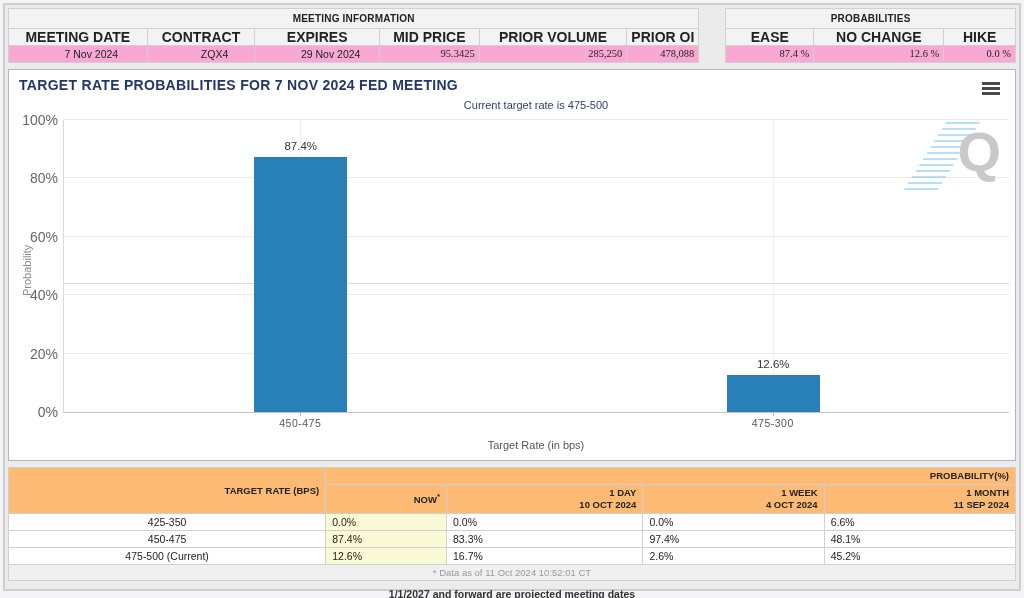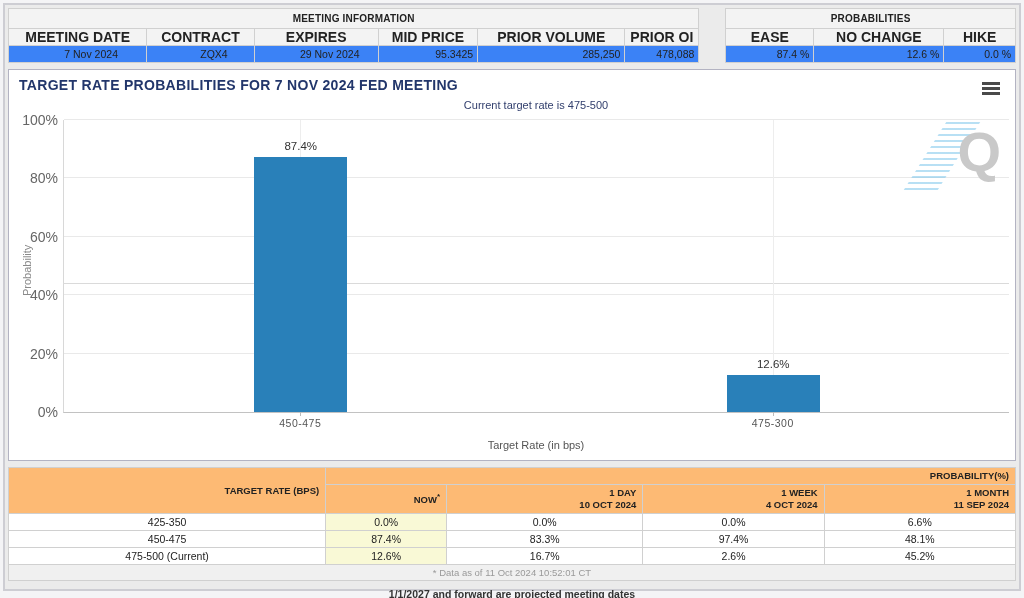--- a/index.html
+++ b/index.html
@@ -30,22 +30,22 @@
     padding:2px 4px;
     white-space:nowrap;
   }
   table.info .ttl {
     background:#f3f3f3; font-weight:bold; text-align:center;
     height:20px; font-size:10px; letter-spacing:.2px;
   }
   table.info .hdr th {
     background:#f3f3f3; font-weight:bold; text-align:center; height:17px; font-size:14px;
   }
-  table.info .val td { height:16px; font-size:10.5px; background:#3b82f6;padding-left:31px; }
-  .ta-c { text-align:center; } .ta-r { text-align:right; }
+  table.info .val td { height:16px; font-size:10.5px; background:#f9a8d4;padding-left:31px; }
+  .ta-c { text-align:center; } .ta-r { text-align:right;font-family:Liberation Serif, serif; }
 
   
   .chart-panel {
     position:relative; margin-top:6px;
     background:#fff; border:1px solid #b3b3c2;
     height:392px;
   }
   .chart-title {
     position:absolute; top:7px; left:10px;
     font-size:14px; font-weight:bold; color:#22366b; letter-spacing:.3px;
@@ -102,21 +102,21 @@
   table.prob {
     border-collapse:collapse; width:100%; margin-top:6px;
     background:#fff; border:1px solid #bfbfbf;
   }
   table.prob th, table.prob td {
     border:1px solid #d0d0d0; padding:2px 6px; white-space:nowrap;
   }
   table.prob th { background:#fdba74; font-weight:bold; text-align:right; font-size:9.5px; line-height:12px; }
   table.prob td { font-size:10.5px; height:16px; }
   table.prob td.rate { text-align:center; }
-  table.prob td.num  { text-align:center; }
+  table.prob td.num  { text-align:left; }
   table.prob td.now  { background:#f9f9d6; }
   table.prob .foot td {
     background:#f0f0f0; color:#999; text-align:center; font-size:9.5px; height:13px;
   }
   sup.star { font-size:8px; }
 
   .bottom-note {
     margin-top:7px; text-align:center;
     font-size:10.5px; font-weight:bold; color:#333;
   }

